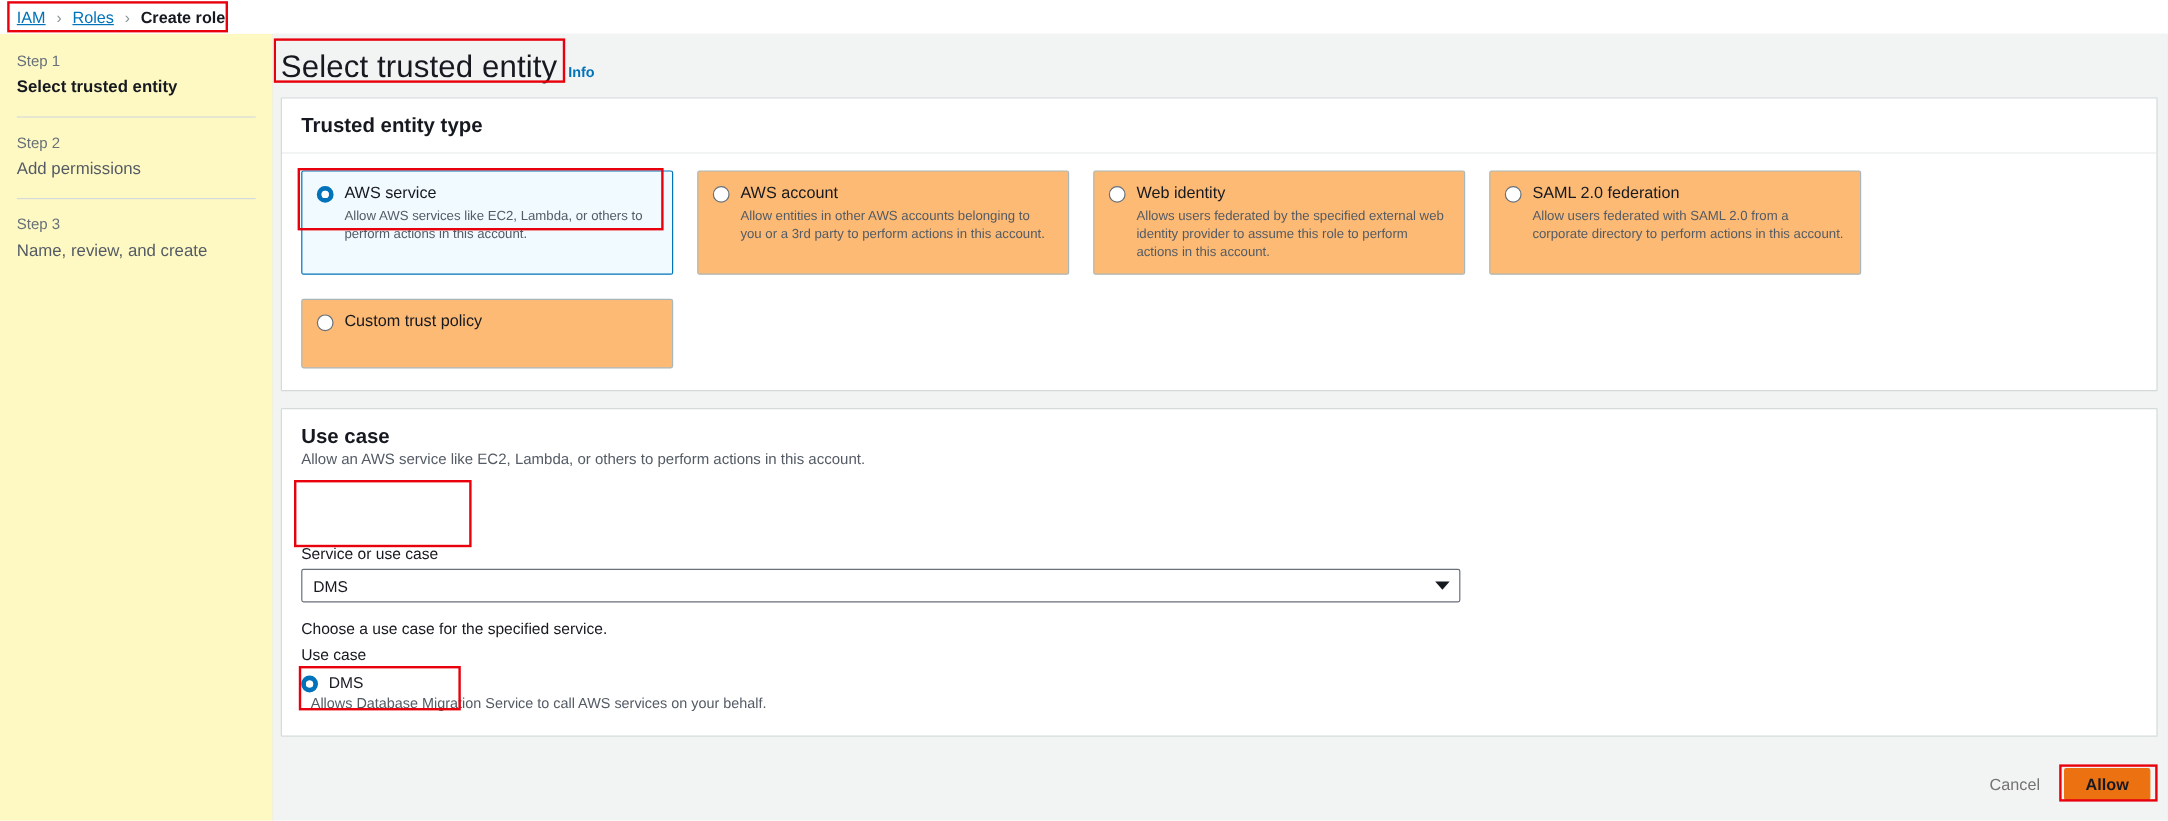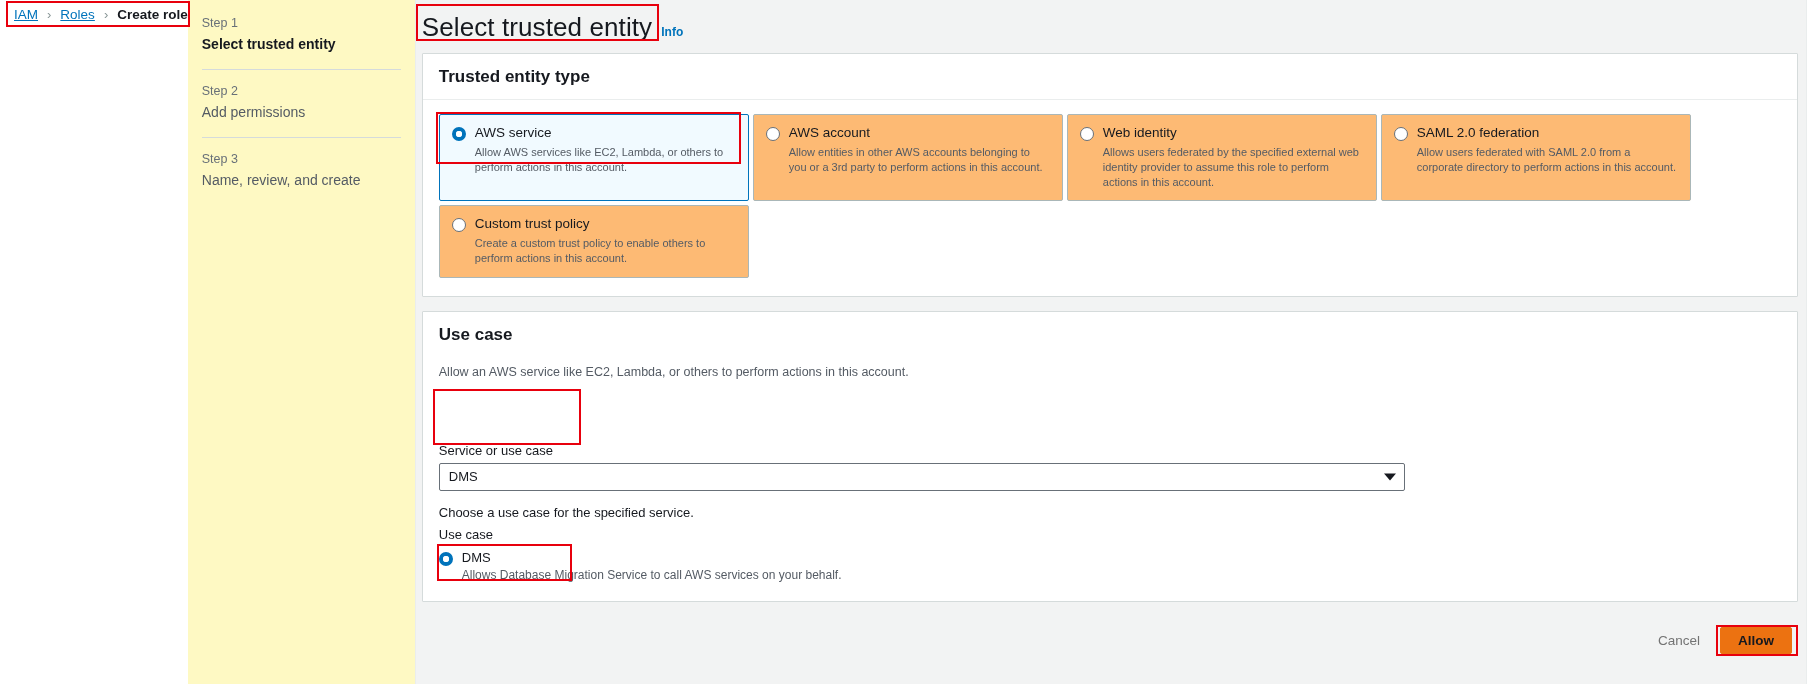--- a/index.html
+++ b/index.html
@@ -3,21 +3,21 @@
 <meta charset="utf-8">
 <style>
   * { box-sizing: border-box; margin: 0; padding: 0; }
   html, body {
     width: 1807px; height: 684px;
     font-family: "Liberation Sans", sans-serif;
     background: #ffffff;
     color: #16191f;
     overflow: hidden;
   }
-  .page { position: relative; width: 1807px; height: 684px; display: flex; flex-direction: row; }
+  .page { position: relative; width: 1807px; height: 684px; display: flex; flex-direction: column; }
 
   
   .breadcrumb-bar {
     height: 28px; display: flex; align-items: center;
     padding-left: 14px; background: #ffffff; flex: none;
     position: relative;
   }
   .crumb { font-size: 13.5px; color: #0073bb; text-decoration: underline; cursor: pointer; }
   .crumb.current { color: #16191f; text-decoration: none; font-weight: bold; cursor: default; }
   .crumb-sep { margin: 0 9px; color: #879596; font-size: 13px; }
@@ -54,24 +54,24 @@
   }
 
   
   .panel {
     background: #ffffff; border: 1px solid #d5dbdb; border-radius: 1px;
     margin: 0 8px 14px 6px;
   }
   .panel-head { padding: 13px 16px 12px 16px; border-bottom: 1px solid #eaeded; }
   .panel-head.noborder { border-bottom: none; padding-bottom: 4px; }
   .panel-title { font-size: 17px; font-weight: bold; color: #16191f; }
-  .panel-sub { font-size: 12.5px; color: #545b64; margin-top: 20px; }
+  .panel-sub { font-size: 12.5px; color: #545b64; margin-top: 2px; }
   .panel-body { padding: 14px 16px 18px 16px; }
 
-  .tile-grid { display: flex; flex-wrap: wrap; gap: 4px; }
+  .tile-grid { display: flex; flex-wrap: wrap; gap: 20px; }
   .tile {
     width: 310px; min-height: 58px; border: 1px solid #aab7b8; border-radius: 2px;
     background: #fdba74; padding: 10px 12px 11px 12px; cursor: pointer; position: relative;
   }
   .tile.selected { border: 1px solid #0073bb; background: #f1faff; }
   .tile-top { display: flex; align-items: flex-start; gap: 9px; }
   .radio {
     width: 14px; height: 14px; border-radius: 50%; border: 1px solid #687078;
     background: #fff; flex: none; margin-top: 2px; position: relative;
   }
@@ -107,21 +107,21 @@
   }
   .ann-service {
     position: absolute; left: -6px; top: -8px; width: 148px; height: 56px;
     border: 2px solid #e8000d; pointer-events: none; z-index: 4;
   }
   .helper { font-size: 13px; color: #16191f; margin-top: 14px; }
   .usecase-label { font-size: 13px; color: #16191f; margin-top: 7px; }
   .usecase-option { margin-top: 8px; position: relative; display: inline-block; }
   .uc-row { display: flex; align-items: flex-start; gap: 9px; }
   .uc-label { font-size: 13px; color: #16191f; }
-  .uc-desc { font-size: 12px; color: #545b64; margin: 2px 0 0 23px; text-align: right; }
+  .uc-desc { font-size: 12px; color: #545b64; margin: 2px 0 0 8px; text-align: right; }
   .ann-dms {
     position: absolute; left: -2px; top: -6px; width: 135px; height: 37px;
     border: 2px solid #e8000d; pointer-events: none; z-index: 4;
   }
 
   
   .footer {
     height: 50px; background: #f2f3f3; display: flex; align-items: center;
     justify-content: flex-end; gap: 20px; padding-right: 14px; position: relative;
   }
@@ -219,21 +219,20 @@
                 <span class="tile-label">SAML 2.0 federation</span>
               </div>
               <div class="tile-desc">Allow users federated with SAML 2.0 from a corporate directory to perform actions in this account.</div>
             </div>
 
             <div class="tile">
               <div class="tile-top">
                 <span class="radio"></span>
                 <span class="tile-label">Custom trust policy</span>
               </div>
-              <div class="tile-desc">Create a custom trust policy to enable others to perform actions in this account.</div>
             </div>
 
           </div>
         </div>
       </div>
 
       <div class="panel">
         <div class="panel-head noborder">
           <div class="panel-title">Use case</div>
           <div class="panel-sub">Allow an AWS service like EC2, Lambda, or others to perform actions in this account.</div>

